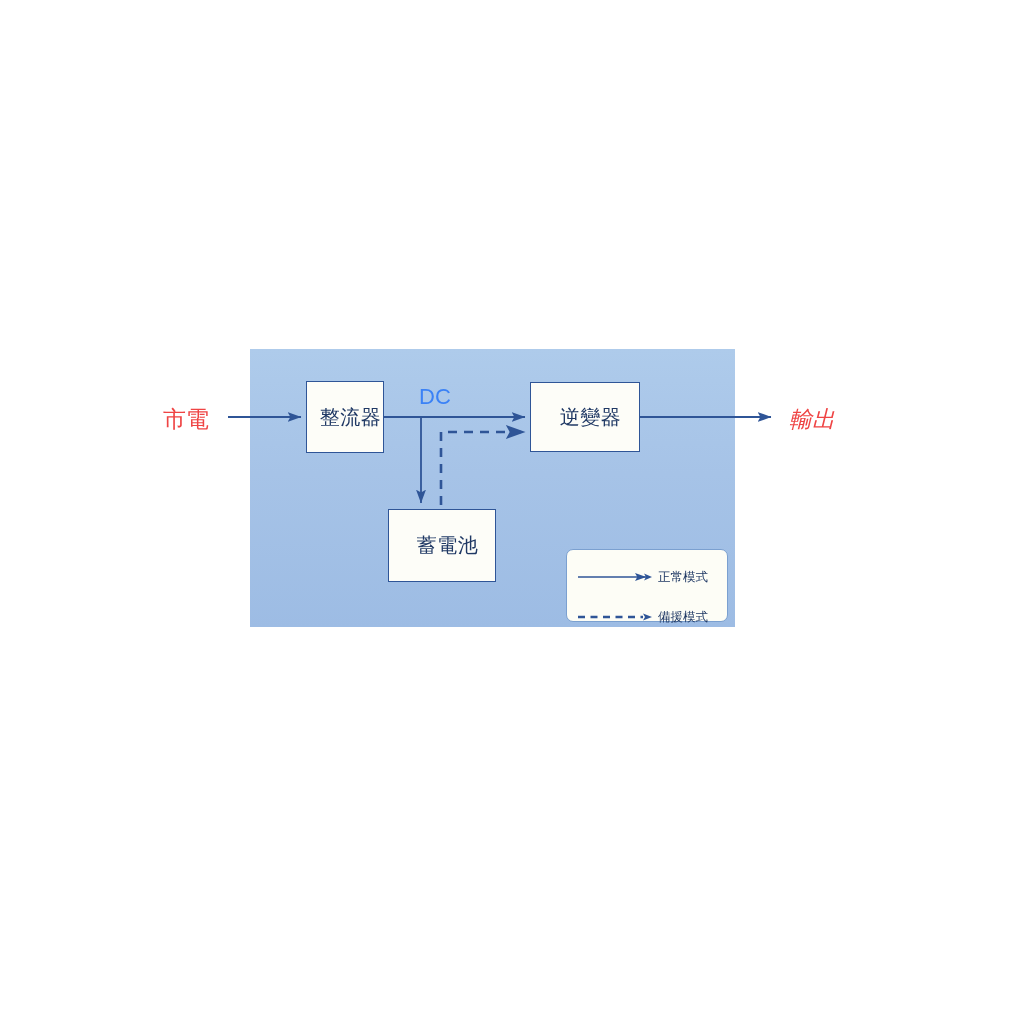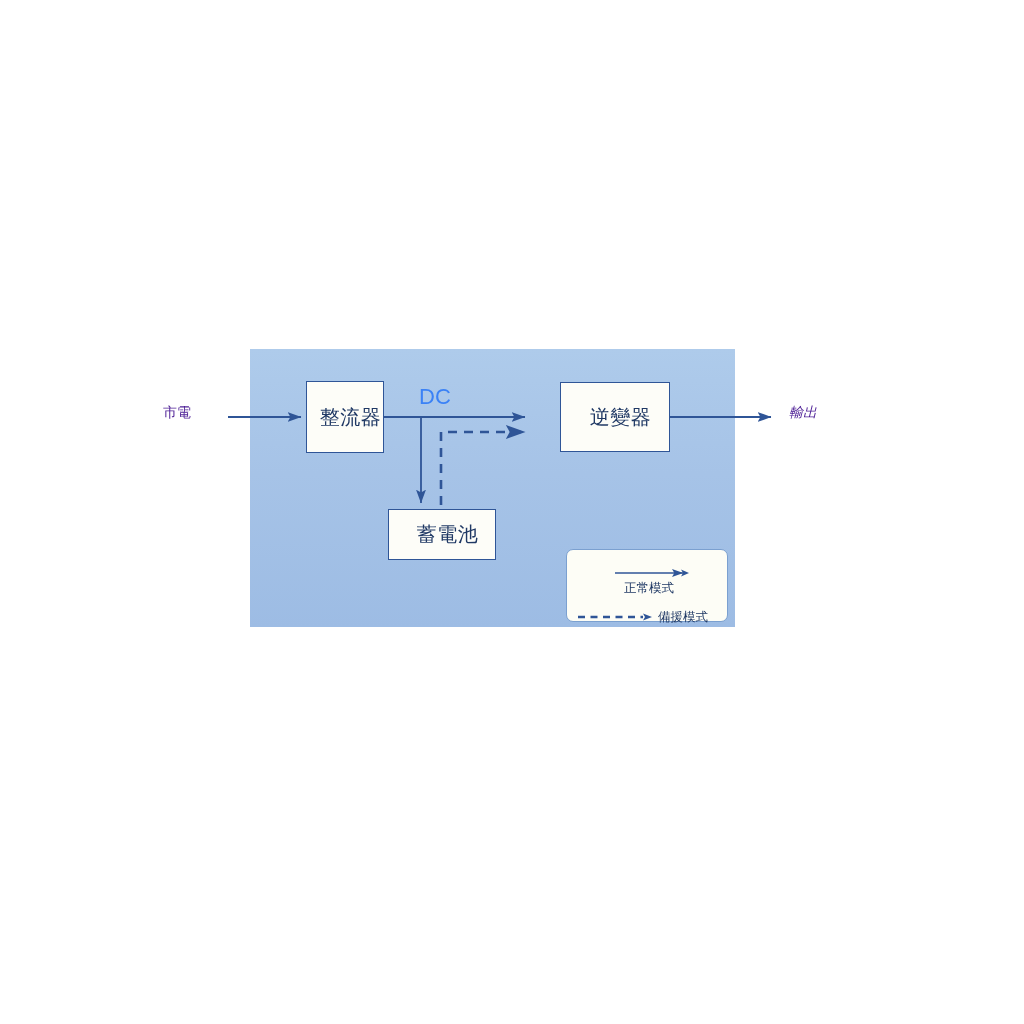--- a/index.html
+++ b/index.html
@@ -45,28 +45,28 @@
     padding-left: 11px;
   }
   .box-label {
     color: #1f3864;
     font-size: 20px;
     letter-spacing: 0.5px;
     white-space: nowrap;
   }
 
   .box-rectifier { left: 306px; top: 381px; width: 78px;  height: 72px; }
-  .box-inverter  { left: 530px; top: 382px; width: 110px; height: 70px; margin-left: 30px; }
-  .box-battery   { left: 388px; top: 509px; width: 108px; height: 51px; }
+  .box-inverter  { left: 530px; top: 382px; width: 110px; height: 70px; }
+  .box-battery   { left: 388px; top: 509px; width: 108px; height: 73px; }
 
   
   .free-label {
     position: absolute;
-    color: #4c1d95;
-    font-size: 14px;
+    color: #ef4444;
+    font-size: 23px;
     white-space: nowrap;
   }
   .label-mains  { left: 163px; top: 404px; }
   .label-output { left: 789px; top: 404px; font-style: italic; }
   .label-dc {
     left: 419px;
     top: 384px;
     font-size: 22px;
     color: #3b82f6;
   }
@@ -94,21 +94,21 @@
     box-sizing: border-box;
   }
   .legend-row {
     position: absolute;
     height: 22px;
     left: 0;
     right: 0;
     display: flex;
     align-items: center;
   }
-  .legend-row-1 { top: 16px; flex-direction: column; }
+  .legend-row-1 { top: 16px; }
   .legend-row-2 { top: 56px; }
   .legend-sample {
     position: relative;
     width: 78px;
     height: 14px;
     margin-left: 9px;
     flex: none;
   }
   .legend-text {
     color: #1f3864;

